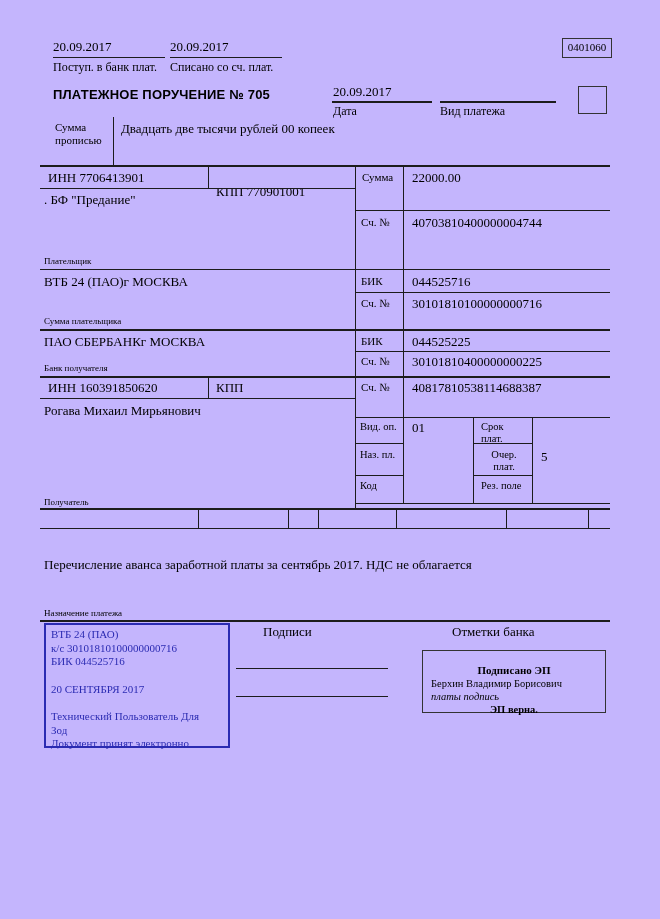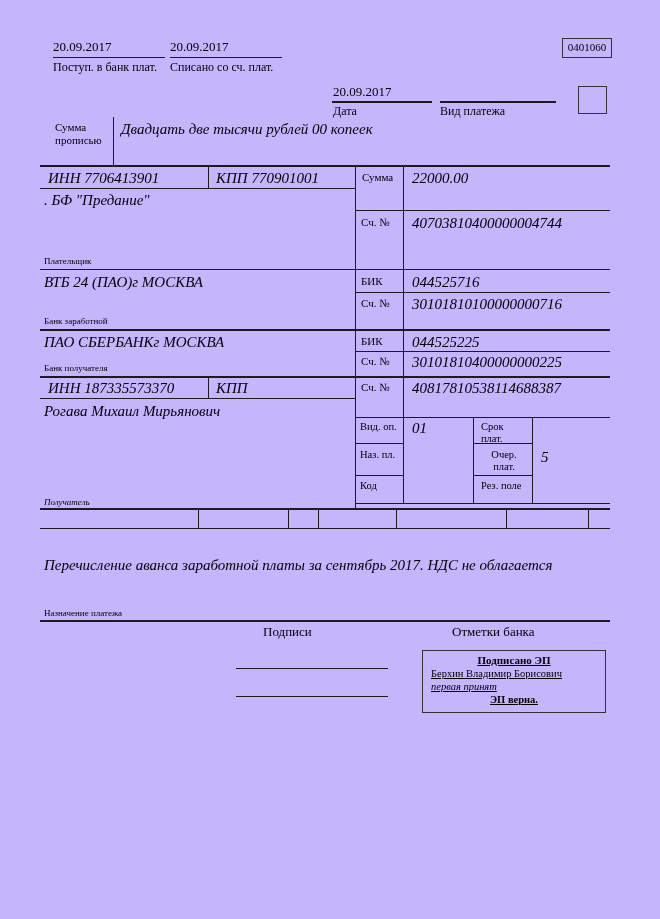--- a/index.html
+++ b/index.html
@@ -1,101 +1,102 @@
 <!DOCTYPE html>
 <html><head>
 <meta charset="utf-8">
 <style>
   html,body{margin:0;padding:0;background:#fff;}
   .sheet{position:relative;width:660px;height:919px;background:#c4b5fd;
          font-family:"Liberation Serif", serif;color:#000;overflow:hidden;}
   .abs{position:absolute;white-space:nowrap;}
   .line{position:absolute;background:#1c1c1c;}
   .fs13{font-size:13px;}
-  .fs12{font-size:15px;font-style:italic;}
+  .fs12{font-size:13px;}
   .fs11{font-size:11px;}
   .fs10{font-size:10.5px;}
   .small{font-size:12px;}
   .lbl{font-size:9px;}
   .wrap{white-space:normal;line-height:1.15;}
   .title{font-family:"Liberation Sans", sans-serif;font-weight:bold;font-size:13px;letter-spacing:.2px;}
   .box{position:absolute;border:1.5px solid #333;box-sizing:border-box;}
   .bluebox{position:absolute;left:44px;top:623px;width:186px;height:125px;
            border:2px solid #2b2bb2;box-sizing:border-box;color:#2b2bb2;
            font-size:11px;line-height:13.5px;padding:3px 5px;white-space:normal;}
   .stampbox{position:absolute;left:422px;top:650px;width:184px;height:63px;
             border:1.4px solid #333;box-sizing:border-box;font-size:10.5px;
-            line-height:13px;padding:3px 8px;text-decoration:underline;}
+            line-height:13px;padding:13px 8px;}
   .b{font-weight:bold;}
   .i{font-style:italic;}
   .ctr{text-align:center;}
 </style>
 </head>
 <body>
 
 <div class="sheet">
 
   <div class="abs fs13" style="left:53px;top:39px;">20.09.2017</div>
   <div class="line" style="left:53px;top:57px;width:112px;height:1px;"></div>
   <div class="abs small" style="left:53px;top:60px;">Поступ. в банк плат.</div>
 
   <div class="abs fs13" style="left:170px;top:39px;">20.09.2017</div>
   <div class="line" style="left:170px;top:57px;width:112px;height:1px;"></div>
   <div class="abs small" style="left:170px;top:60px;">Списано со сч. плат.</div>
 
   <div class="box ctr fs11" style="left:562px;top:38px;width:50px;height:20px;line-height:17px;">0401060</div>
 
+  <div class="abs title" style="left:53px;top:87px;">ПЛАТЕЖНОЕ ПОРУЧЕНИЕ № 705</div>
   <div class="abs fs13" style="left:333px;top:84px;">20.09.2017</div>
   <div class="line" style="left:332px;top:101px;width:100px;height:1.5px;"></div>
   <div class="abs small" style="left:333px;top:104px;">Дата</div>
   <div class="line" style="left:440px;top:101px;width:116px;height:1.5px;"></div>
   <div class="abs small" style="left:440px;top:104px;">Вид платежа</div>
   <div class="box" style="left:578px;top:86px;width:29px;height:28px;border-width:1.2px;"></div>
 
   <div class="abs fs11 wrap" style="left:55px;top:121px;width:56px;">Сумма прописью</div>
   <div class="line" style="left:113px;top:117px;width:1px;height:49px;"></div>
   <div class="abs fs12" style="left:121px;top:121px;">Двадцать две тысячи рублей 00 копеек</div>
 
   <div class="line" style="left:40px;top:165px;width:570px;height:2px;"></div>
   <div class="line" style="left:355px;top:167px;width:1px;height:341px;"></div>
   <div class="line" style="left:403px;top:167px;width:1px;height:336px;"></div>
 
   <div class="abs fs12" style="left:48px;top:170px;">ИНН 7706413901</div>
   <div class="line" style="left:208px;top:167px;width:1px;height:21px;"></div>
-  <div class="abs fs12" style="left:216px;top:170px;">КПП 770901001</div>
+  <div class="abs fs12" style="left:216px;top:184px;">КПП 770901001</div>
   <div class="line" style="left:40px;top:188px;width:315px;height:1px;"></div>
   <div class="abs fs11" style="left:362px;top:171px;">Сумма</div>
   <div class="abs fs12" style="left:412px;top:170px;">22000.00</div>
   <div class="line" style="left:355px;top:210px;width:255px;height:1px;"></div>
 
   <div class="abs fs12" style="left:44px;top:192px;">. БФ "Предание"</div>
   <div class="abs fs11" style="left:361px;top:216px;">Сч. №</div>
   <div class="abs fs12" style="left:412px;top:215px;">40703810400000004744</div>
   <div class="abs lbl" style="left:44px;top:256px;">Плательщик</div>
   <div class="line" style="left:40px;top:269px;width:570px;height:1px;"></div>
 
   <div class="abs fs12" style="left:44px;top:274px;">ВТБ 24 (ПАО)г МОСКВА</div>
   <div class="abs fs11" style="left:361px;top:275px;">БИК</div>
   <div class="abs fs12" style="left:412px;top:274px;">044525716</div>
   <div class="line" style="left:355px;top:292px;width:255px;height:1px;"></div>
   <div class="abs fs11" style="left:361px;top:297px;">Сч. №</div>
   <div class="abs fs12" style="left:412px;top:296px;">30101810100000000716</div>
-  <div class="abs lbl" style="left:44px;top:316px;">Банк заработной</div>
+  <div class="abs lbl" style="left:44px;top:316px;">Сумма плательщика</div>
   <div class="line" style="left:40px;top:329px;width:570px;height:2px;"></div>
 
   <div class="abs fs12" style="left:44px;top:334px;">ПАО СБЕРБАНКг МОСКВА</div>
   <div class="abs fs11" style="left:361px;top:335px;">БИК</div>
   <div class="abs fs12" style="left:412px;top:334px;">044525225</div>
   <div class="line" style="left:355px;top:351px;width:255px;height:1px;"></div>
   <div class="abs fs11" style="left:361px;top:355px;">Сч. №</div>
   <div class="abs fs12" style="left:412px;top:354px;">30101810400000000225</div>
   <div class="abs lbl" style="left:44px;top:363px;">Банк получателя</div>
   <div class="line" style="left:40px;top:376px;width:570px;height:1.5px;"></div>
 
-  <div class="abs fs12" style="left:48px;top:380px;">ИНН 187335573370</div>
+  <div class="abs fs12" style="left:48px;top:380px;">ИНН 160391850620</div>
   <div class="line" style="left:208px;top:377px;width:1px;height:21px;"></div>
   <div class="abs fs12" style="left:216px;top:380px;">КПП</div>
   <div class="line" style="left:40px;top:398px;width:315px;height:1px;"></div>
   <div class="abs fs11" style="left:361px;top:381px;">Сч. №</div>
   <div class="abs fs12" style="left:412px;top:380px;">40817810538114688387</div>
   <div class="abs fs12" style="left:44px;top:403px;">Рогава Михаил Мирьянович</div>
 
   <div class="line" style="left:355px;top:417px;width:255px;height:1px;"></div>
   <div class="line" style="left:473px;top:417px;width:1px;height:86px;"></div>
   <div class="line" style="left:532px;top:417px;width:1px;height:86px;"></div>
@@ -106,41 +107,50 @@
   <div class="line" style="left:473px;top:443px;width:60px;height:1px;"></div>
   <div class="abs fs10" style="left:360px;top:449px;">Наз. пл.</div>
   <div class="abs fs10 wrap" style="left:481px;top:449px;width:46px;text-align:center;">Очер. плат.</div>
   <div class="abs fs12" style="left:541px;top:449px;">5</div>
   <div class="line" style="left:355px;top:475px;width:49px;height:1px;"></div>
   <div class="line" style="left:473px;top:475px;width:60px;height:1px;"></div>
   <div class="abs fs10" style="left:360px;top:480px;">Код</div>
   <div class="abs fs10" style="left:481px;top:480px;">Рез. поле</div>
   <div class="line" style="left:355px;top:503px;width:255px;height:1px;"></div>
 
-  <div class="abs lbl" style="left:44px;top:497px;font-style:italic;">Получатель</div>
+  <div class="abs lbl" style="left:44px;top:497px;">Получатель</div>
   <div class="line" style="left:40px;top:508px;width:570px;height:2px;"></div>
 
   <div class="line" style="left:198px;top:510px;width:1px;height:18px;"></div>
   <div class="line" style="left:288px;top:510px;width:1px;height:18px;"></div>
   <div class="line" style="left:318px;top:510px;width:1px;height:18px;"></div>
   <div class="line" style="left:396px;top:510px;width:1px;height:18px;"></div>
   <div class="line" style="left:506px;top:510px;width:1px;height:18px;"></div>
   <div class="line" style="left:588px;top:510px;width:1px;height:18px;"></div>
   <div class="line" style="left:40px;top:528px;width:570px;height:1px;"></div>
 
   <div class="abs fs12" style="left:44px;top:557px;">Перечисление аванса заработной платы за сентябрь 2017. НДС не облагается</div>
   <div class="abs lbl" style="left:44px;top:608px;">Назначение платежа</div>
   <div class="line" style="left:40px;top:620px;width:570px;height:2px;"></div>
 
+  <div class="bluebox">
+    <div>ВТБ 24 (ПАО)</div>
+    <div>к/с 30101810100000000716</div>
+    <div>БИК 044525716</div>
+    <div style="margin-top:14px;">20 СЕНТЯБРЯ 2017</div>
+    <div style="margin-top:14px;">Технический Пользователь Для</div>
+    <div>Зод</div>
+    <div>Документ принят электронно</div>
+  </div>
 
   <div class="abs fs13" style="left:263px;top:624px;">Подписи</div>
   <div class="line" style="left:236px;top:668px;width:152px;height:1px;"></div>
   <div class="line" style="left:236px;top:696px;width:152px;height:1px;"></div>
 
   <div class="abs fs13" style="left:452px;top:624px;">Отметки банка</div>
   <div class="stampbox">
     <div class="b ctr" style="font-size:11px;">Подписано ЭП</div>
     <div>Берхин Владимир Борисович</div>
-    <div class="i">первая принят</div>
+    <div class="i">платы подпись</div>
     <div class="b ctr">ЭП верна.</div>
   </div>
 
 </div>
 
 </body></html>

